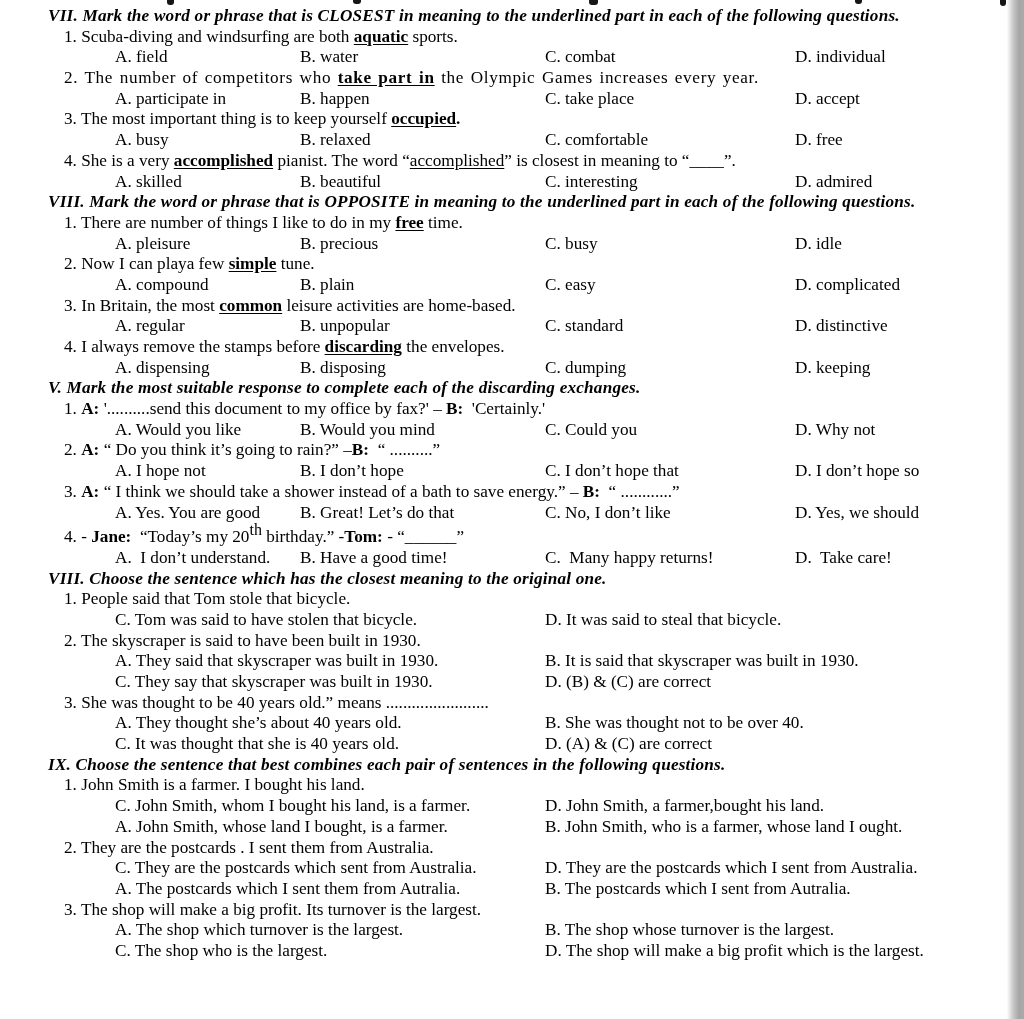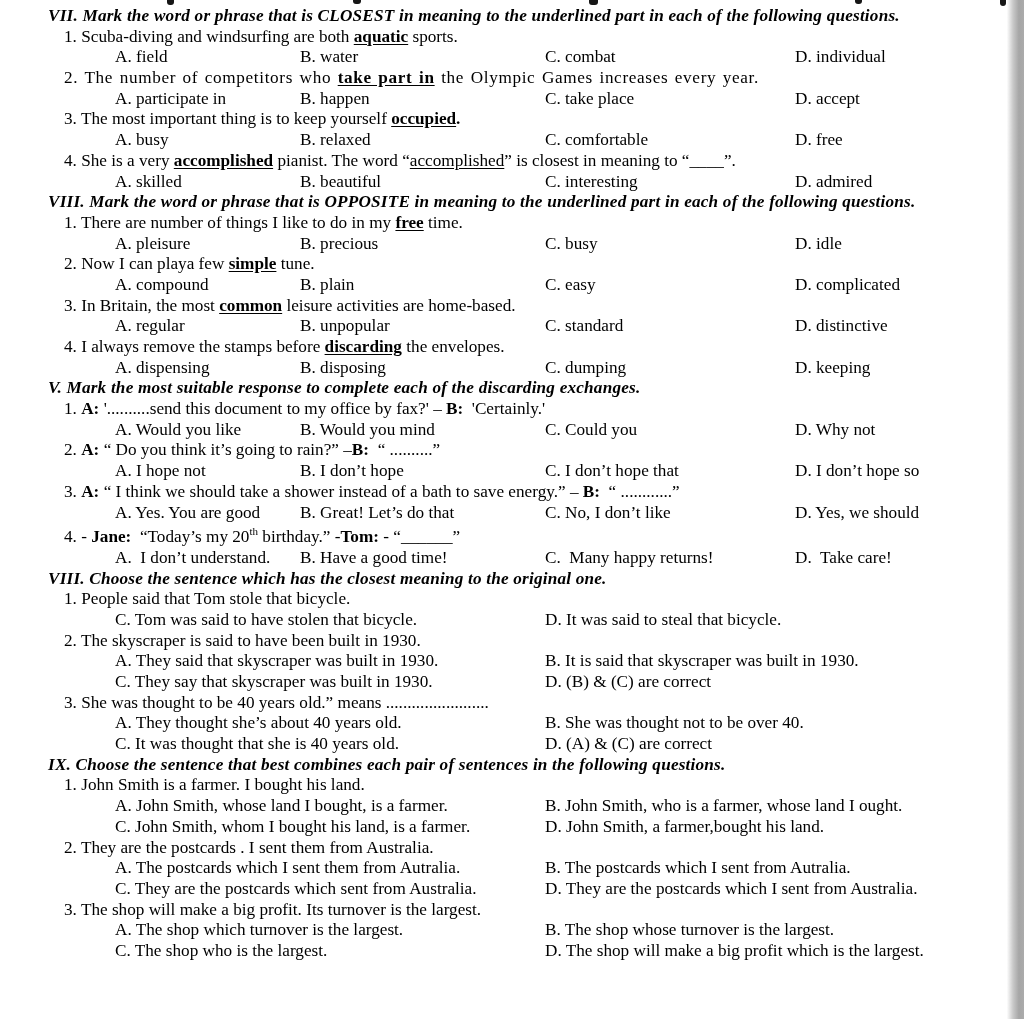--- a/index.html
+++ b/index.html
@@ -19,21 +19,21 @@
   .question-line{
     padding-left:64px;line-height:20.7px;height:20.7px;white-space:pre;
   }
   .question-line.has-sup{margin-top:4px;}
   .opt-row{position:relative;height:20.7px;line-height:20.7px;white-space:pre;text-align:right;}
   .opt{position:absolute;top:0;}
   .cols4 .p0{left:115px}.cols4 .p1{left:300px}.cols4 .p2{left:545px}.cols4 .p3{left:795px}
   .cols2 .p0{left:115px}.cols2 .p1{left:545px}
   .b{font-weight:bold;}
   .u{text-decoration:underline;text-underline-offset:2px;}
-  .sup{font-size:11px;position:relative;top:-7px;}
+  .sup{font-size:16px;position:relative;top:-7px;}
   .tracked{letter-spacing:0.65px;word-spacing:1.6px;}
   .edge-shadow{
     position:absolute;top:0;right:0;width:17px;height:1019px;
     background:linear-gradient(to right,#fdfdfd 0%,#c9c9c9 35%,#a6a6a6 70%,#ababab 100%);
   }
   .top-frags{position:absolute;top:0;left:0;width:1024px;height:7px;}
   .frag{position:absolute;top:0;background:#161616;border-radius:0 0 3px 3px;}
   .f0{left:167px;width:7px;height:5px;}
   .f1{left:353px;width:8px;height:4px;}
   .f2{left:589px;width:9px;height:5px;}
@@ -83,23 +83,23 @@
     <div class="question-line"><span>1. People said that Tom stole that bicycle.</span></div>
     <div class="opt-row cols2"><span class="opt p0">C. Tom was said to have stolen that bicycle.</span><span class="opt p1">D. It was said to steal that bicycle.</span></div>
     <div class="question-line"><span>2. The skyscraper is said to have been built in 1930.</span></div>
     <div class="opt-row cols2"><span class="opt p0">A. They said that skyscraper was built in 1930.</span><span class="opt p1">B. It is said that skyscraper was built in 1930.</span></div>
     <div class="opt-row cols2"><span class="opt p0">C. They say that skyscraper was built in 1930.</span><span class="opt p1">D. (B) &amp; (C) are correct</span></div>
     <div class="question-line"><span>3. She was thought to be 40 years old.” means ........................</span></div>
     <div class="opt-row cols2"><span class="opt p0">A. They thought she’s about 40 years old.</span><span class="opt p1">B. She was thought not to be over 40.</span></div>
     <div class="opt-row cols2"><span class="opt p0">C. It was thought that she is 40 years old.</span><span class="opt p1">D. (A) &amp; (C) are correct</span></div>
     <div class="section-heading">IX. Choose the sentence that best combines each pair of sentences in the following questions.</div>
     <div class="question-line"><span>1. John Smith is a farmer. I bought his land.</span></div>
+    <div class="opt-row cols2"><span class="opt p0">C. John Smith, whom I bought his land, is a farmer.</span><span class="opt p1">D. John Smith, a farmer,bought his land.</span></div>
     <div class="opt-row cols2"><span class="opt p0">A. John Smith, whose land I bought, is a farmer.</span><span class="opt p1">B. John Smith, who is a farmer, whose land I ought.</span></div>
-    <div class="opt-row cols2"><span class="opt p0">C. John Smith, whom I bought his land, is a farmer.</span><span class="opt p1">D. John Smith, a farmer,bought his land.</span></div>
     <div class="question-line"><span>2. They are the postcards . I sent them from Australia.</span></div>
+    <div class="opt-row cols2"><span class="opt p0">C. They are the postcards which sent from Australia.</span><span class="opt p1">D. They are the postcards which I sent from Australia.</span></div>
     <div class="opt-row cols2"><span class="opt p0">A. The postcards which I sent them from Autralia.</span><span class="opt p1">B. The postcards which I sent from Autralia.</span></div>
-    <div class="opt-row cols2"><span class="opt p0">C. They are the postcards which sent from Australia.</span><span class="opt p1">D. They are the postcards which I sent from Australia.</span></div>
     <div class="question-line"><span>3. The shop will make a big profit. Its turnover is the largest.</span></div>
     <div class="opt-row cols2"><span class="opt p0">A. The shop which turnover is the largest.</span><span class="opt p1">B. The shop whose turnover is the largest.</span></div>
     <div class="opt-row cols2"><span class="opt p0">C. The shop who is the largest.</span><span class="opt p1">D. The shop will make a big profit which is the largest.</span></div>
   </div>
 
 <div class="edge-shadow"></div>
 
 </body></html>

